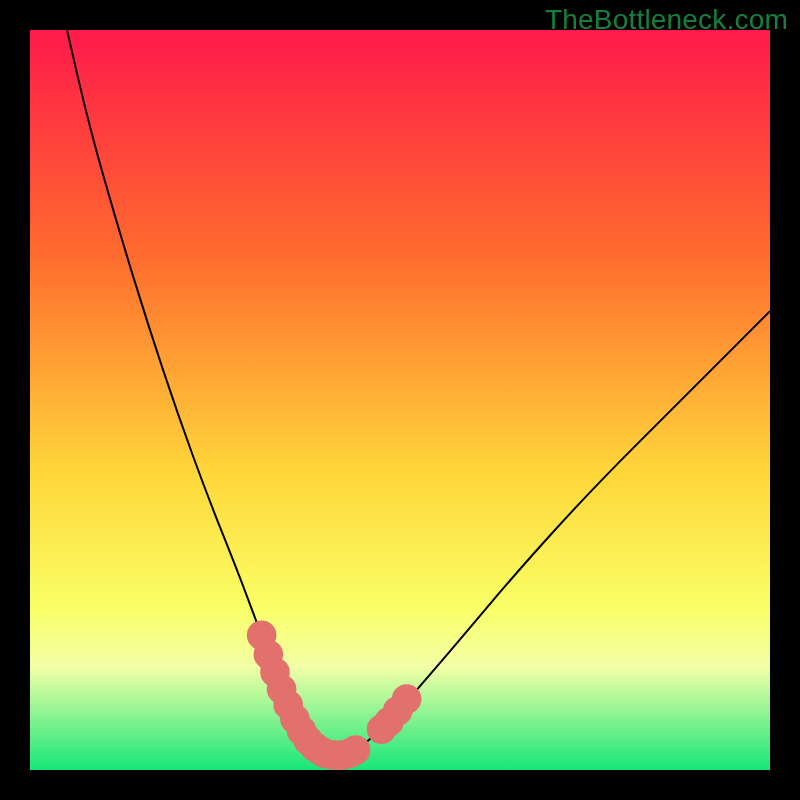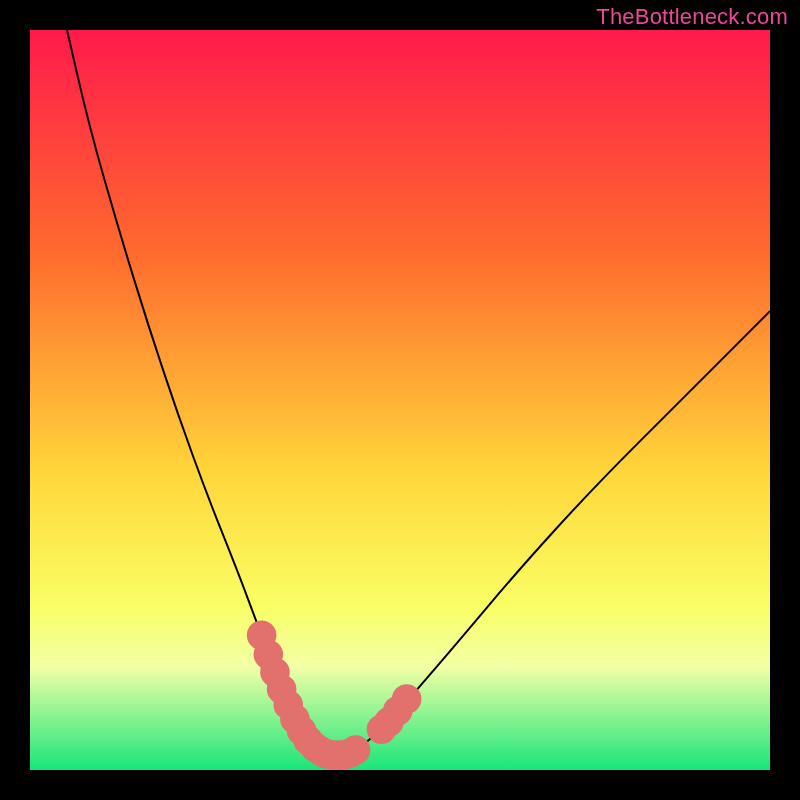--- a/index.html
+++ b/index.html
@@ -21,22 +21,22 @@
     left: 30px;
     top: 30px;
     width: 740px;
     height: 740px;
   }
   .credit {
     position: absolute;
     top: 4px;
     right: 12px;
     font-family: Arial, Helvetica, sans-serif;
-    font-size: 22px;
-    color: #ec4899;
+    font-size: 28px;
+    color: #15803d;
     letter-spacing: 0.2px;
     margin-left: 16px;
   }
 </style>
 </head>
 <body>
 
 <div class="stage">
   <svg class="plot" viewBox="0 0 740 740" preserveAspectRatio="none">
     <defs>

